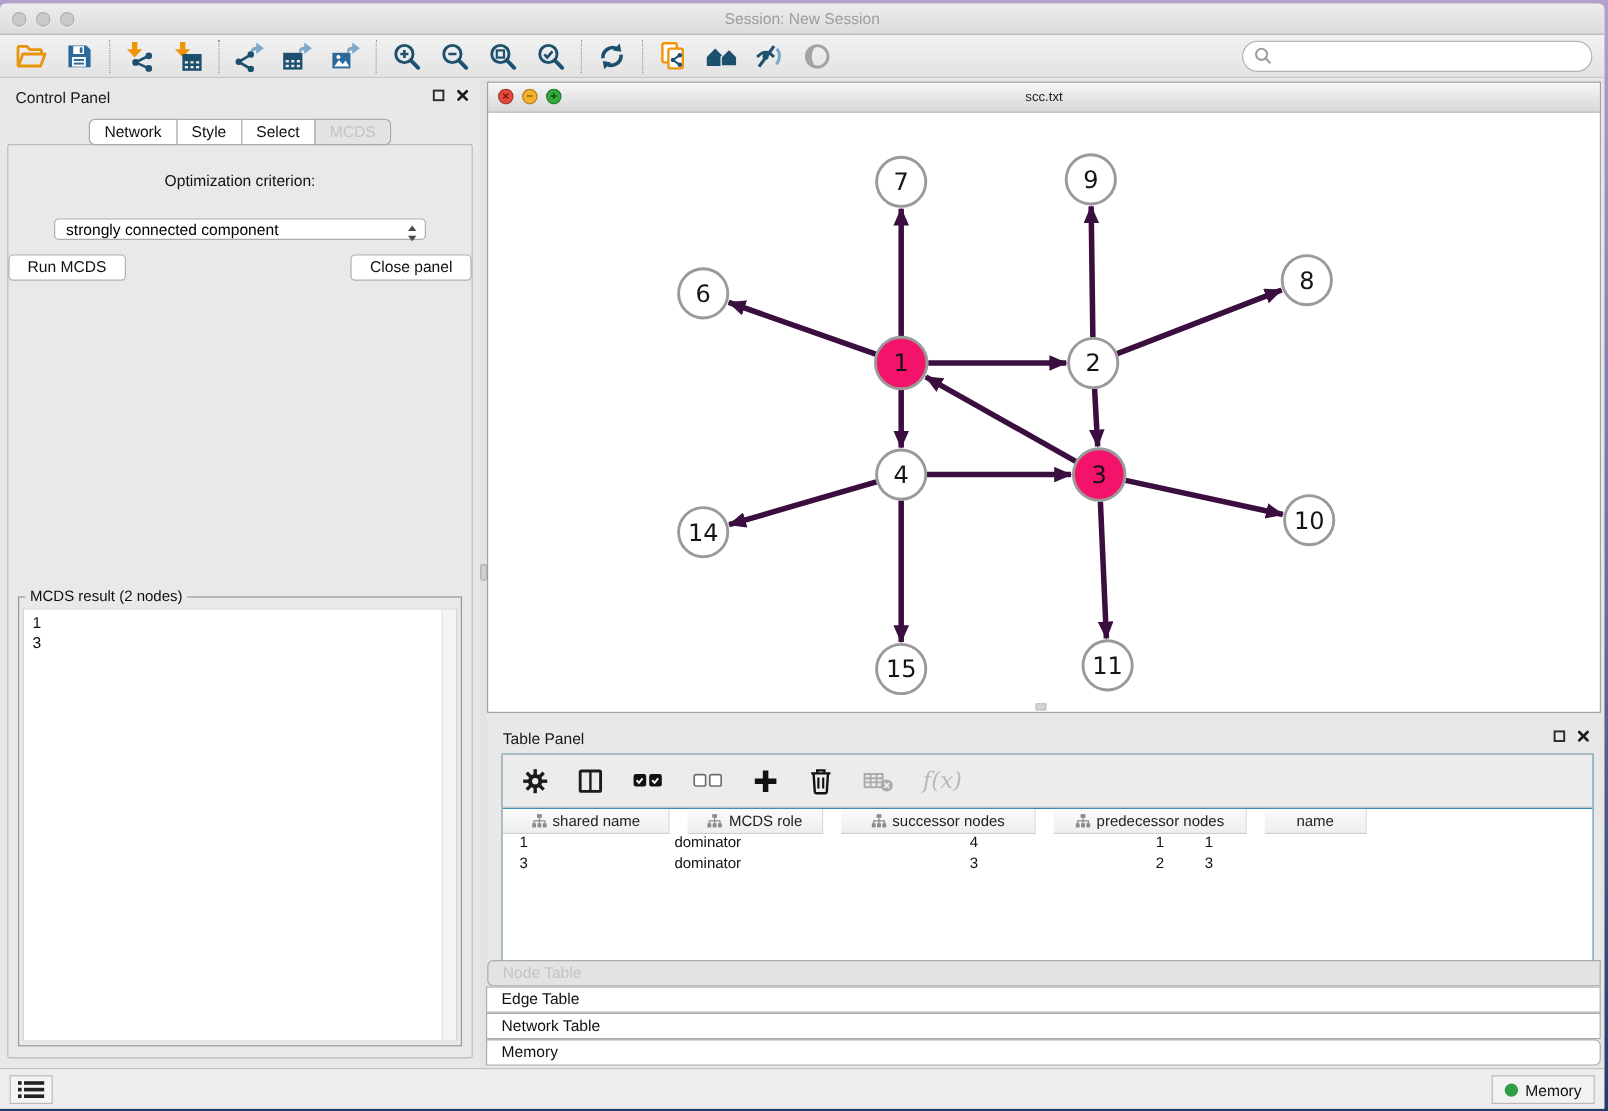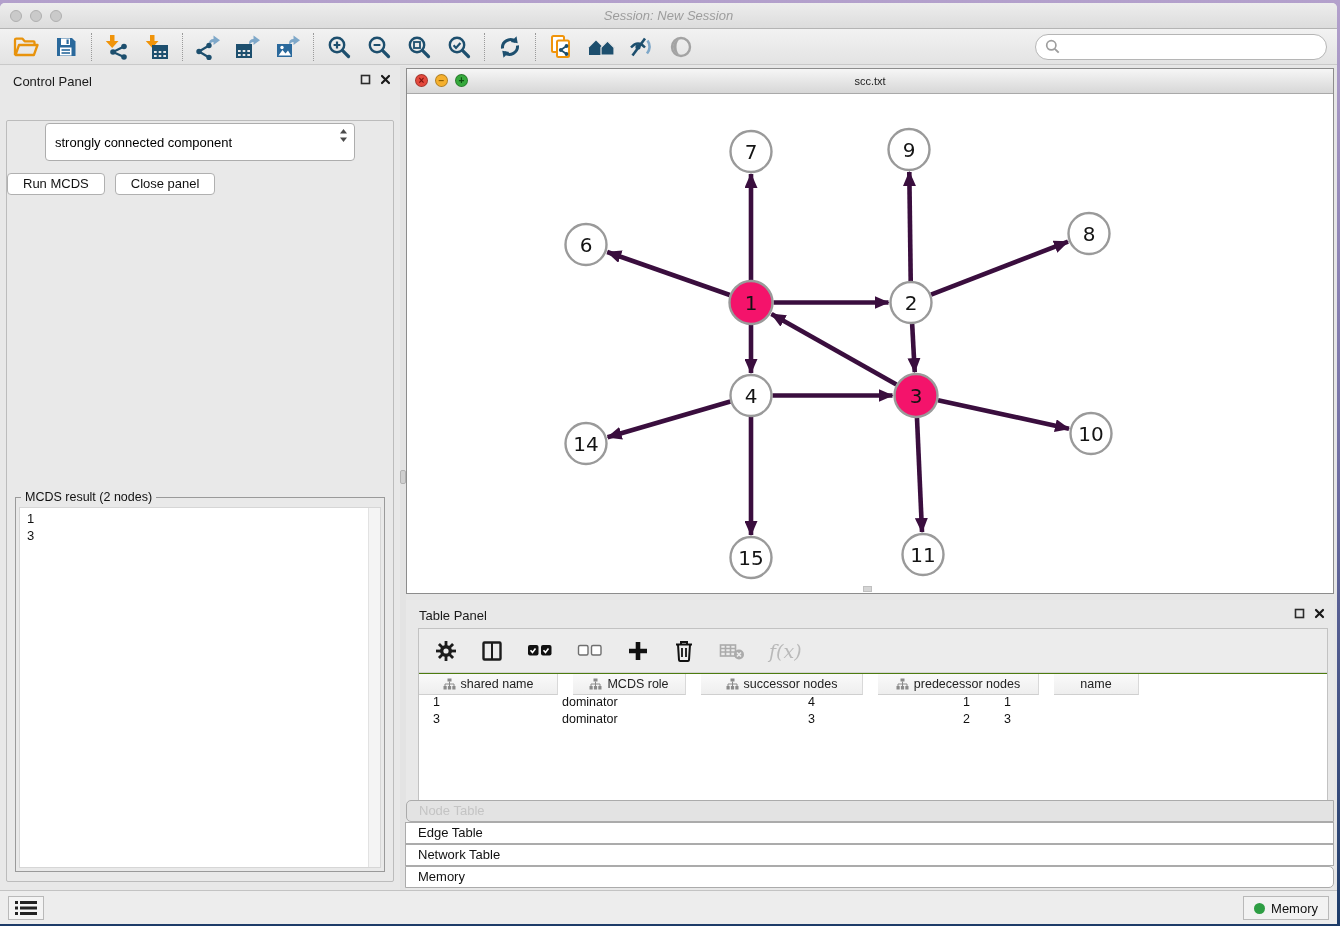--- a/index.html
+++ b/index.html
@@ -7,21 +7,21 @@
   body {
     font-family:"Liberation Sans", sans-serif;
     background:linear-gradient(#b3a0cc, #6a6aa0 55%, #1d3c69);
     position:relative;
   }
   .window {
     position:absolute; left:0; top:3px; right:3px; bottom:2px;
     background:#e7e7e7; border-radius:5px 5px 0 0; overflow:hidden;
   }
   
-  .titlebar { height:26px; background:linear-gradient(#ededed,#dcdcdc); border-bottom:1px solid #b4b4b4; position:relative;font-style:italic; }
+  .titlebar { height:26px; background:linear-gradient(#ededed,#dcdcdc); border-bottom:1px solid #b4b4b4; position:relative; }
   .traffic { position:absolute; left:10px; top:7px; display:flex; gap:8px; }
   .traffic .dot { width:12px; height:12px; border-radius:50%; background:#cacaca; border:1px solid #b0b0b0; }
   .main-title { text-align:center; line-height:26px; font-size:13px; color:#9d9d9d; }
   
   .toolbar { height:36px; background:linear-gradient(#f2f2f2,#e3e3e3); border-bottom:1px solid #c9c9c9; display:flex; align-items:center; padding:0 10px 0 6px; }
   .tb-btn { width:40px; height:32px; display:flex; align-items:center; justify-content:center; cursor:pointer; }
   .tb-sep { width:0; height:28px; border-left:1px dotted #9a9a9a; margin:0 5px; }
   .search-box { margin-left:auto; width:292px; height:26px; background:#fff; border:1px solid #b5b5b5; border-radius:13px; display:flex; align-items:center; padding-left:9px; }
   .search-box input { border:none; outline:none; background:transparent; font-size:13px; flex:1; padding:0 8px 0 4px; font-family:"Liberation Sans",sans-serif; }
   
@@ -31,23 +31,23 @@
   .panel-head { height:30px; position:relative; }
   .panel-title { position:absolute; left:13px; top:8px; font-size:13px; color:#1a1a1a; }
   .panel-ctls { position:absolute; right:9px; top:8px; display:flex; gap:9px; align-items:center; }
   .tabs-row { position:absolute; top:33px; left:0; right:0; display:flex; justify-content:center; z-index:2; }
   .tab { border:1px solid #ababab; background:#fff; color:#111; font-size:13px; padding:2px 12px 3px; margin-left:-1px; cursor:pointer; }
   .tab:first-child { border-radius:5px 0 0 5px; margin-left:0; }
   .tab:last-child { border-radius:0 5px 5px 0; }
   .tab.selected { background:#e3e3e3; color:#c4c4c4; }
   .cp-box { position:absolute; left:6px; right:6px; top:54px; bottom:8px; border:1px solid #bcbcbc; background:#e9e9e9; border-radius:2px; }
   .opt-label { margin-top:22px; text-align:center; font-size:13px; color:#111; }
-  .dropdown { margin:2px 38px 0; height:38px; background:#fff; border:1px solid #adadad; border-radius:4px; display:flex; align-items:center; padding:0 22px 0 9px; font-size:13px; position:relative; cursor:pointer; }
+  .dropdown { margin:24px 38px 0; height:18px; background:#fff; border:1px solid #adadad; border-radius:4px; display:flex; align-items:center; padding:0 22px 0 9px; font-size:13px; position:relative; cursor:pointer; }
   .dropdown .stepper { position:absolute; right:6px; top:4px; }
-  .btn-row { display:flex; justify-content:flex-start; gap:10px; margin-top:12px; }
+  .btn-row { display:flex; justify-content:space-between; gap:10px; margin-top:12px; }
   .mac-btn { background:#fff; border:1px solid #b0b0b0; border-radius:4px; padding:2px 15px 3px; font-size:13px; color:#111; cursor:pointer; }
   .result-group { position:absolute; left:8px; right:8px; top:376px; bottom:9px; border:1px solid #9a9a9a; }
   .result-legend { position:absolute; top:-8px; left:5px; background:#e9e9e9; padding:0 4px; font-size:12.5px; color:#111; }
   .result-inner { position:absolute; left:3px; right:3px; top:9px; bottom:3px; background:#fff; border:1px solid #d6d6d6; overflow:hidden; }
   .result-scroll { position:absolute; right:0; top:0; bottom:0; width:12px; background:#f4f4f4; border-left:1px solid #e2e2e2; }
   .result-lines { padding:2px 7px; font-size:13px; line-height:17px; color:#111; }
   
   .v-divider { position:absolute; left:400px; width:6px; top:0; bottom:0; background:#e3e3e3; }
   .v-handle { position:absolute; top:404px; left:0; width:6px; height:14px; background:#cfcfcf; border:1px solid #b2b2b2; border-radius:2px; }
   
@@ -57,21 +57,21 @@
   .light { width:13px; height:13px; border-radius:50%; font-size:10px; font-weight:bold; line-height:12px; text-align:center; border:1px solid rgba(0,0,0,.28); cursor:pointer; }
   .light.red { background:#e3493d; color:#7d120d; }
   .light.yellow { background:#f5b02e; color:#8d5d00; }
   .light.green { background:#36a93c; color:#0e4d12; }
   .nw-title { text-align:center; line-height:24px; font-size:11px; color:#222; }
   .nw-canvas { position:absolute; left:0; right:0; top:25px; bottom:0; background:#fff; }
   .nw-canvas svg { display:block; width:100%; height:100%; }
   .canvas-handle { position:absolute; left:456px; bottom:1px; width:9px; height:6px; background:#d5d5d5; border:1px solid #c0c0c0; }
   
   .table-panel { position:absolute; left:406px; right:3px; top:534px; bottom:0; background:#e8e8e8; }
-  .tp-box { position:absolute; left:12px; right:6px; top:28px; height:222px; border:1px solid #c2c2c2; background:#4d7c0f; }
+  .tp-box { position:absolute; left:12px; right:6px; top:28px; height:222px; border:1px solid #c2c2c2; background:#0369a1; }
   .tp-toolbar { height:44px; background:#ececec; border-bottom:1px solid #d4d4d4; display:flex; align-items:center; padding-left:16px; gap:24px; }
   .tp-tool { display:flex; align-items:center; justify-content:center; cursor:pointer; }
   .tp-tool.disabled { cursor:default; }
   .fx { font-family:"DejaVu Serif", serif; font-style:italic; font-size:19px; color:#b9b9b9; }
   .tp-table { position:absolute; top:45px; left:0; right:0; bottom:0; background:#fff; overflow:hidden; }
   .tp-header-row { display:flex; height:21px;gap:15px; }
   .th { background:linear-gradient(#fafafa,#eeeeee); border-right:1px solid #d9d9d9; border-bottom:1px solid #cfcfcf; display:flex; align-items:center; justify-content:center; gap:5px; font-size:12.5px; color:#222; cursor:pointer; }
   .th.c0 { width:139px; } .th.c1 { width:113px; } .th.c2 { width:162px; } .th.c3 { width:161px; } .th.c4 { width:85px; }
   .tr { display:flex; height:16.5px; font-size:12.5px; color:#111; }
   .td { overflow:hidden; white-space:nowrap; }
@@ -255,21 +255,28 @@
         <span class="panel-title">Control Panel</span>
         <span class="panel-ctls">
           <svg width="11" height="11" viewBox="0 0 11 11">
               <rect x="1.5" y="1.5" width="8" height="8" fill="none" stroke="#2b2b2b" stroke-width="1.6"></rect>
             </svg>
           <svg width="11" height="11" viewBox="0 0 11 11">
               <path d="M2 2 L9 9 M9 2 L2 9" stroke="#1a1a1a" stroke-width="2.2" stroke-linecap="round"></path>
             </svg>
         </span>
       </div>
+      <div class="tabs-row" id="cp-tabs">
+          <div class="tab">Network</div>
+          <div class="tab">Style</div>
+          <div class="tab">Select</div>
+          <div class="tab selected">MCDS</div>
+        </div>
       <div class="cp-box">
+        <div class="opt-label">Optimization criterion:</div>
         <div class="dropdown">
           <span>strongly connected component</span>
           <span class="stepper">
             <svg width="9" height="15" viewBox="0 0 9 15">
                 <path d="M4.5 1 L8 5.6 H1 Z" fill="#4a4a4a"></path>
                 <path d="M4.5 14 L1 9.4 h7 Z" fill="#4a4a4a"></path>
               </svg>
           </span>
         </div>
         <div class="btn-row">

